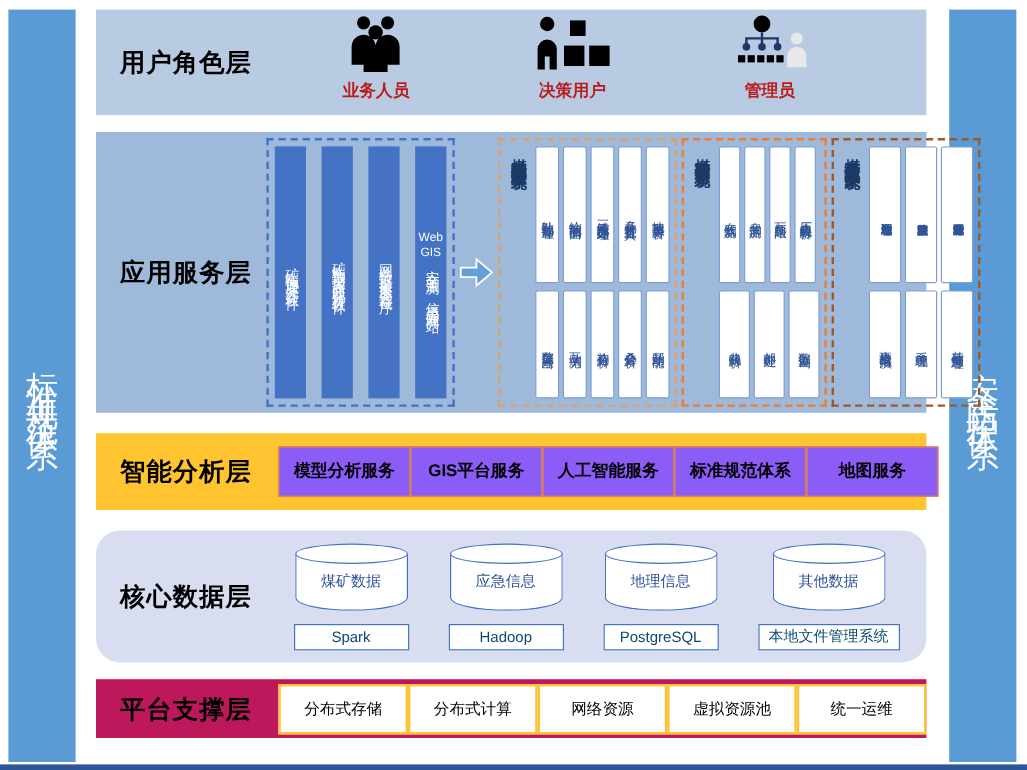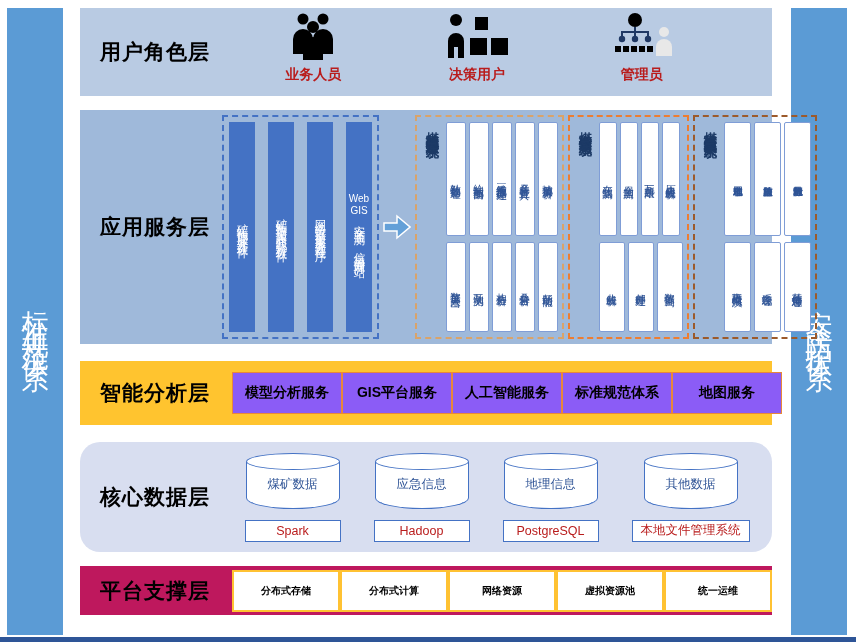--- a/index.html
+++ b/index.html
@@ -64,26 +64,26 @@
   .cylinder{position:relative;width:94px;height:56px;margin-bottom:11px;}
   .cyl-body{position:absolute;left:0;right:0;top:9px;bottom:0;background:#fff;
             border:1.5px solid #4472C4;border-top:none;
             border-radius:0 0 47px 47px / 0 0 11px 11px;}
   .cyl-top{position:absolute;left:0;right:0;top:0;height:17px;background:#fff;
            border:1.5px solid #4472C4;border-radius:50%;box-sizing:border-box;}
   .cyl-label{position:absolute;left:0;right:0;top:23px;text-align:center;font-size:12.5px;
              color:#2F5496;z-index:2;}
   .engine-box{background:#fff;border:1px solid #4472C4;height:22px;min-width:96px;box-sizing:border-box;
               display:flex;align-items:center;justify-content:center;font-size:12.5px;
-              color:#b91c1c;padding:0 8px;}
+              color:#0c4a6e;padding:0 8px;}
   
   .band-platform{height:49px;background:#be185d;}
   .plat-row{flex:1;display:flex;justify-content:space-between;padding:0 10px;}
   .plat-box{background:#fff;border:2px solid #FFC232;width:104px;height:38px;display:flex;
-            align-items:center;justify-content:center;font-weight:bold;font-size:10px;color:#000;}
+            align-items:center;justify-content:center;font-weight:normal;font-size:13px;color:#000;}
 </style>
 </head>
 <body>
 
 <div class="page">
 
   <div class="sidebar sidebar-left">
     <span class="vtitle">标准规范体系</span>
   </div>
   <div class="sidebar sidebar-right">

